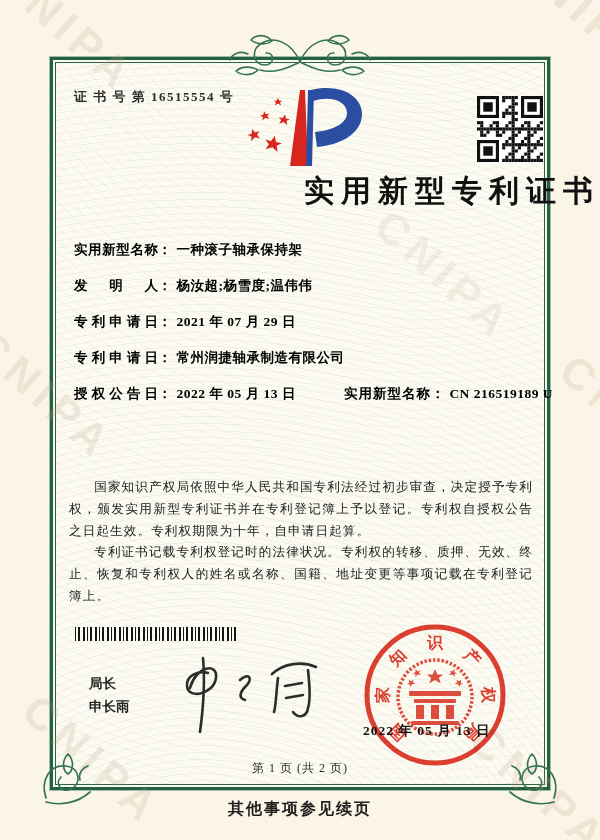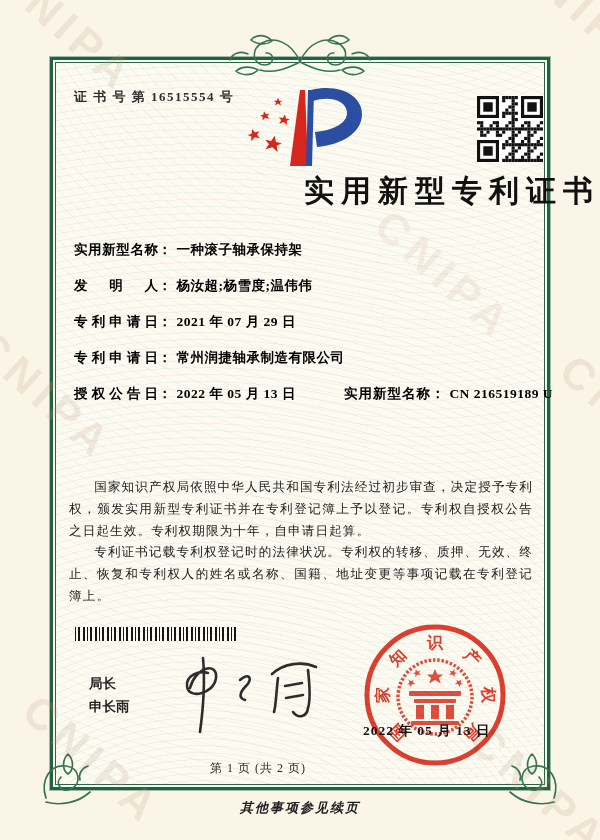--- a/index.html
+++ b/index.html
@@ -54,22 +54,22 @@
       #161616 3.5px 5px, transparent 5px 8px,
       #161616 8px 10.5px, transparent 10.5px 12px); }
   
   .bureau { left:89px; top:672px; font-family:"Liberation Sans","DejaVu Sans",sans-serif;
     font-size:13.5px; font-weight:bold; color:#222; line-height:23px; }
   .sig-svg { left:172px; top:648px; width:150px; height:88px; }
   
   .seal { left:361px; top:621px; width:148px; height:148px; opacity:0.9; mix-blend-mode:multiply; }
   .seal-date { left:363px; top:722px; font-size:13.5px; font-weight:bold; letter-spacing:1px; color:#141414; }
   
-  .page-num { left:0; top:760px; width:516px; text-align:center; font-size:12px; letter-spacing:1px; color:#2a2a2a; }
-  .cont-note { left:0; top:799px; width:600px; text-align:center; font-size:13px; font-weight:bold; letter-spacing:2px; color:#1f1f1f;font-style:italic; }
+  .page-num { left:0; top:760px; width:600px; text-align:center; font-size:12px; letter-spacing:1px; color:#2a2a2a; }
+  .cont-note { left:0; top:799px; width:600px; text-align:center; font-size:16px; font-weight:bold; letter-spacing:2px; color:#1f1f1f; }
   .orn { position:absolute; z-index:3; }
 </style>
 </head>
 <body>
 
 <span class="wm" style="left:-18px; top:2px;">CNIPA</span>
 <span class="wm" style="left:498px; top:-16px;">CNIPA</span>
 <span class="wm inner" style="left:360px; top:250px;">CNIPA</span>
 <span class="wm" style="left:-40px; top:370px;">CNIPA</span>
 <span class="wm" style="left:545px; top:395px;">CNIPA</span>

